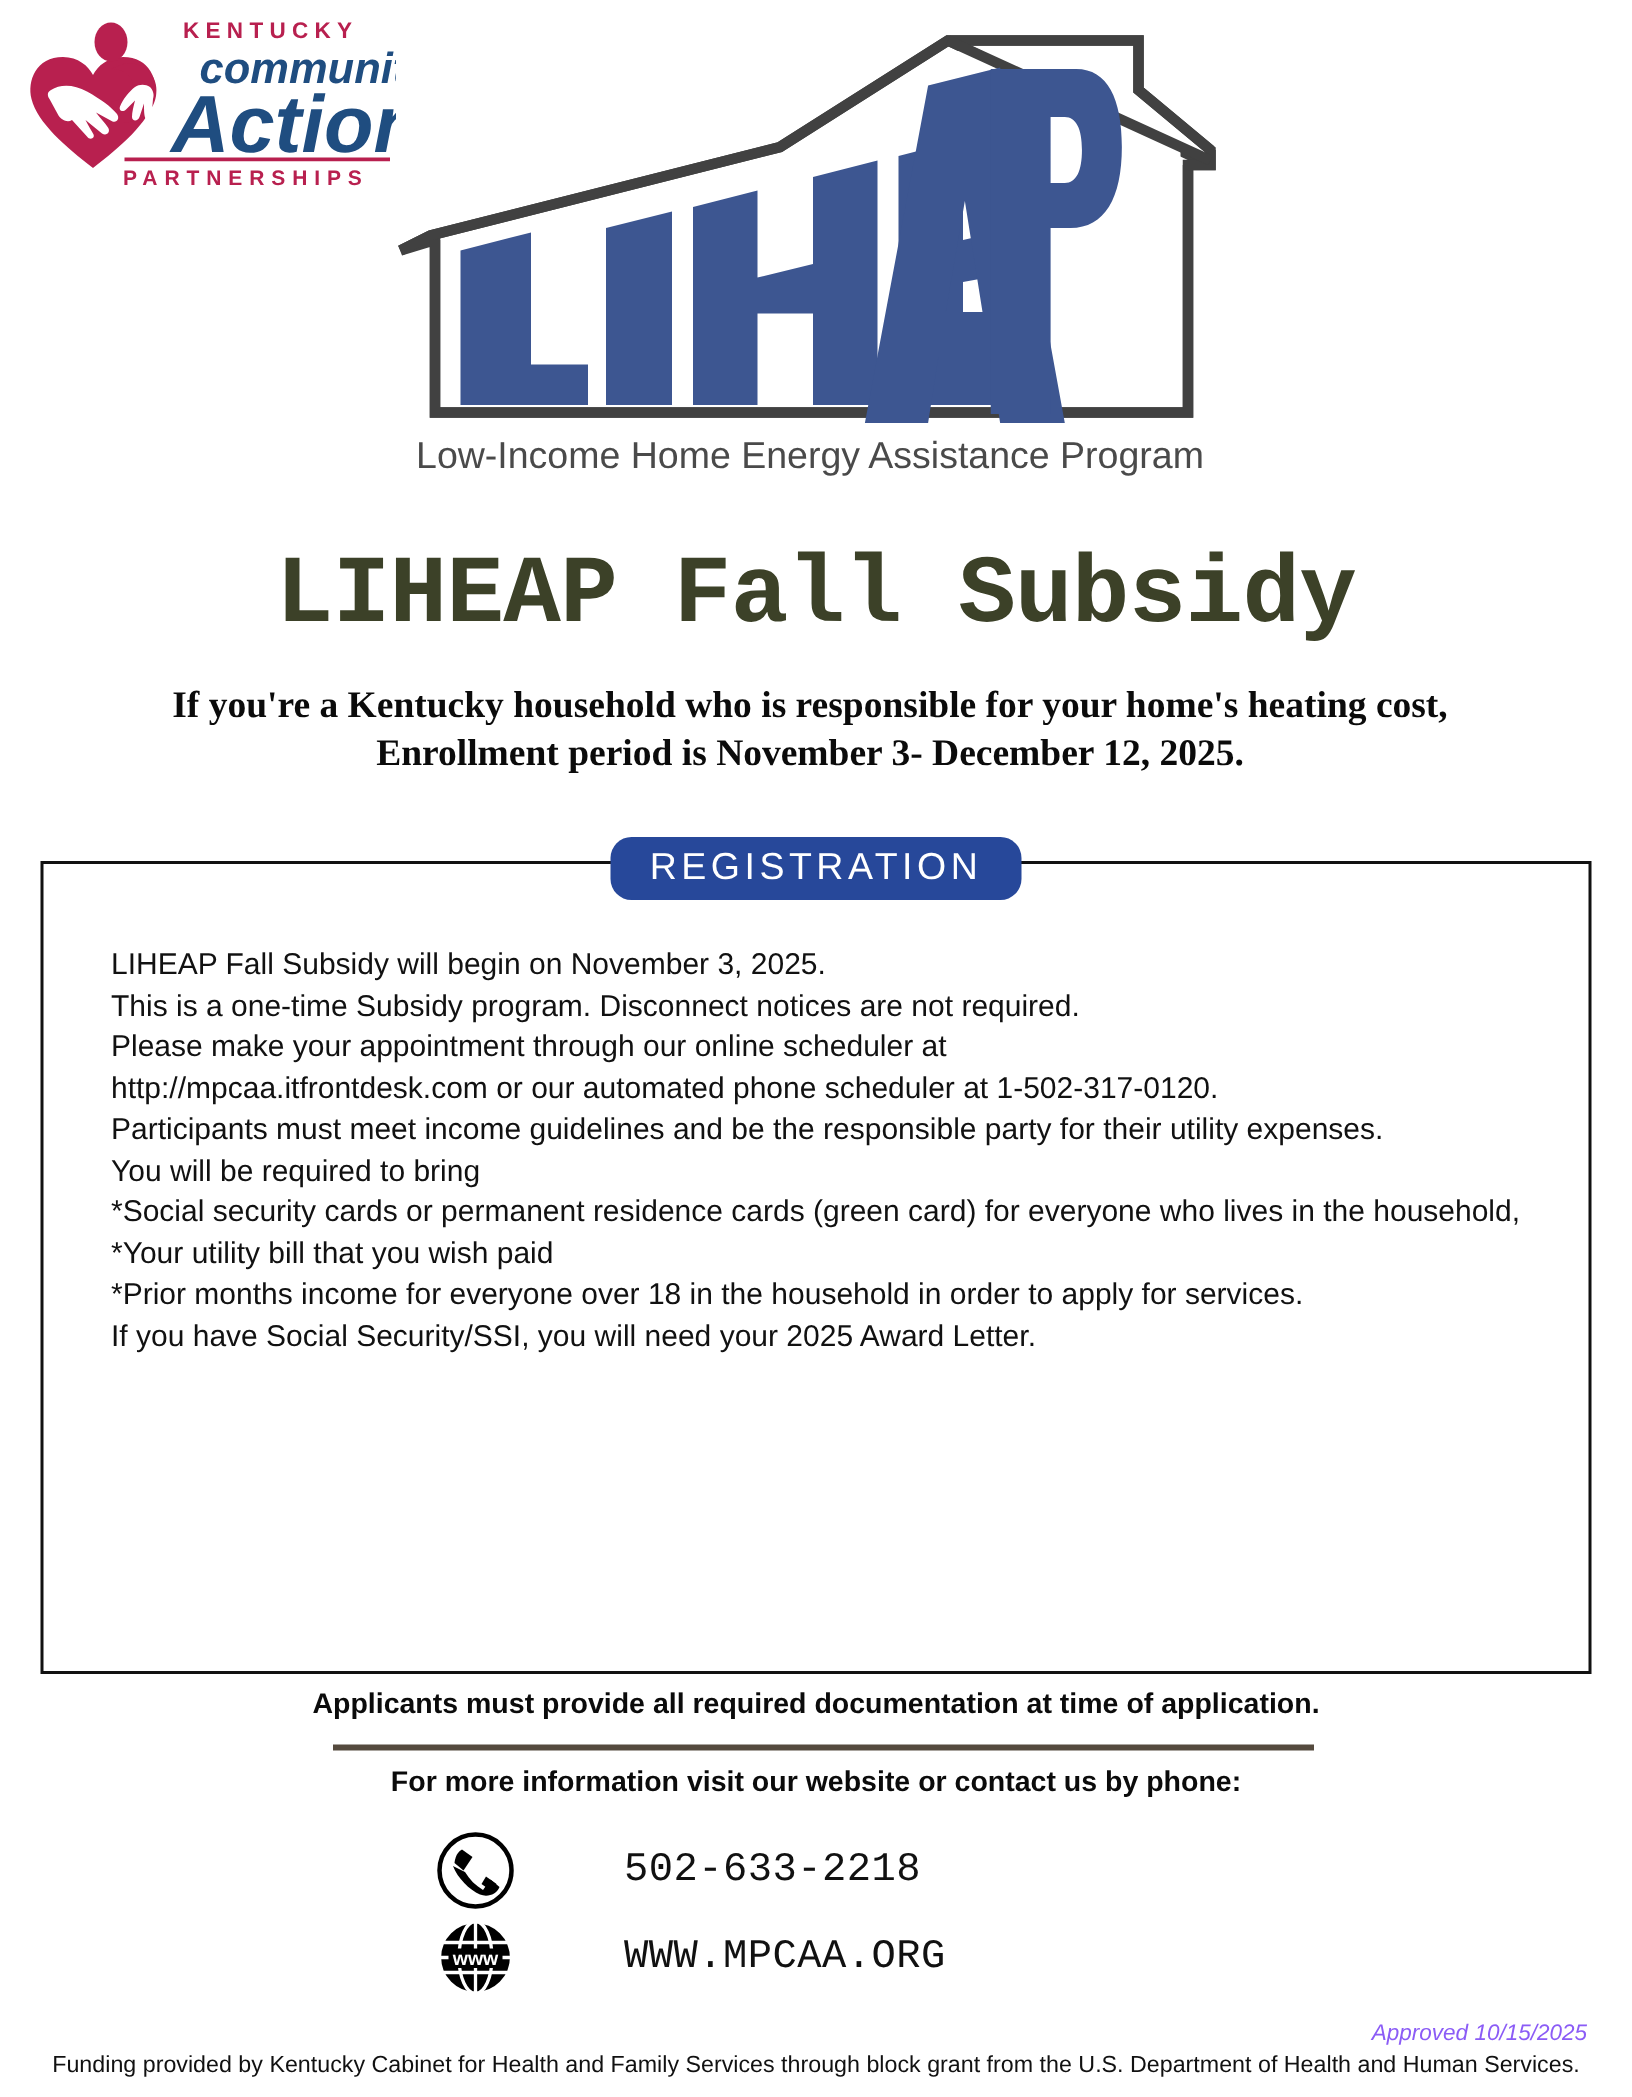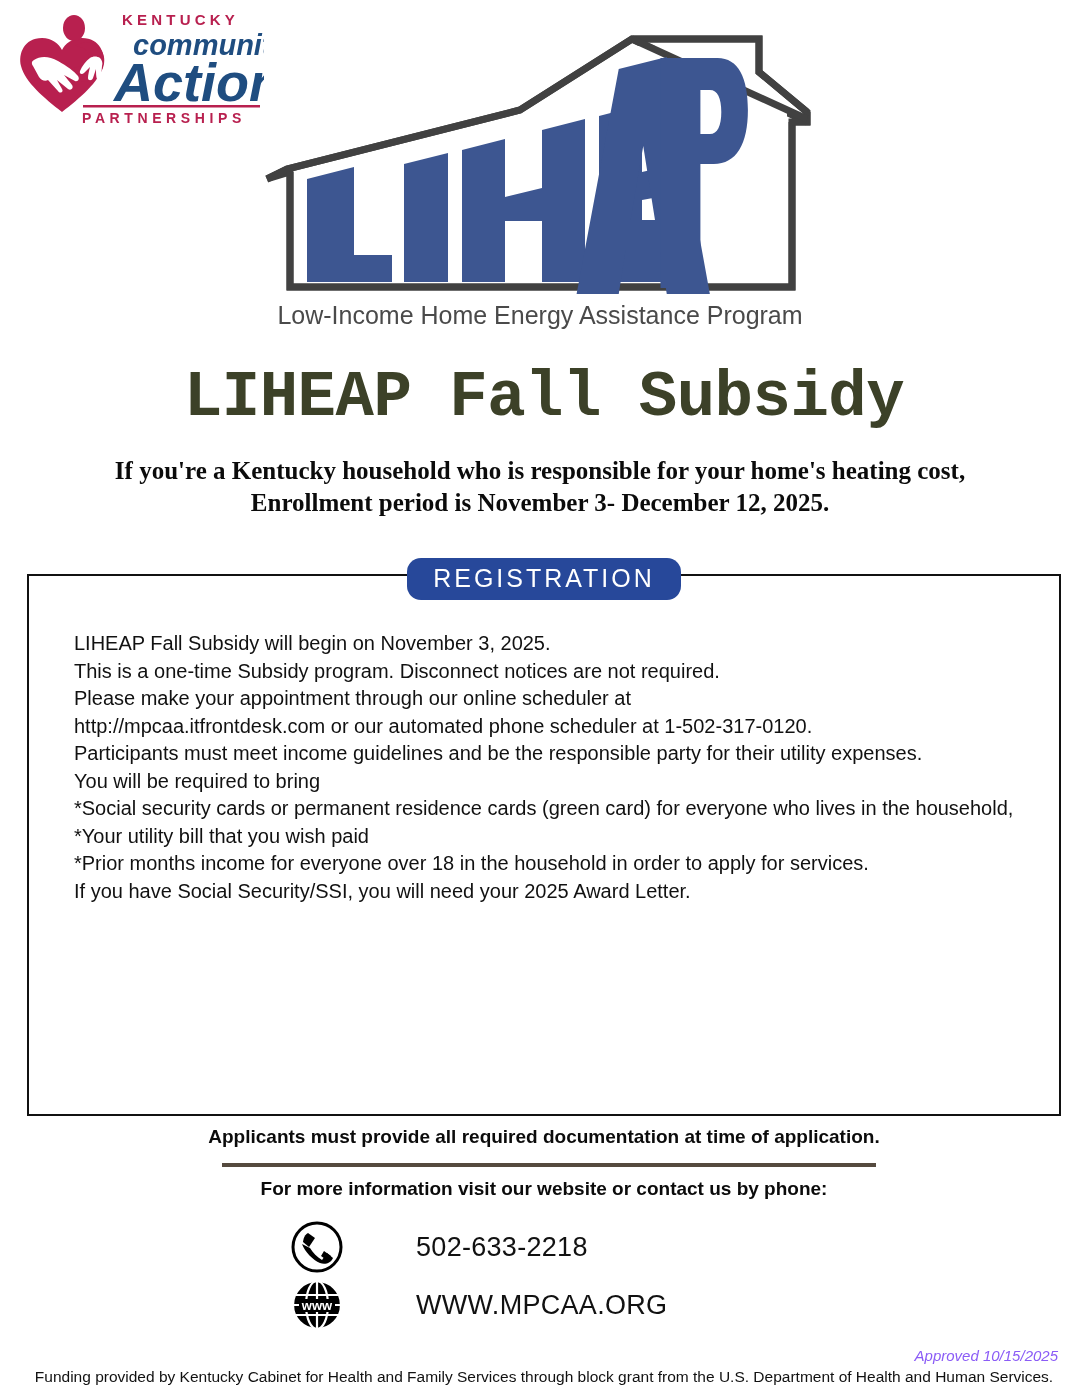--- a/index.html
+++ b/index.html
@@ -20,21 +20,21 @@
   .kcap-logo {
     position: absolute;
     left: 14px;
     top: 8px;
     width: 250px;
     height: 118px;
   }
   .liheap-logo {
     position: absolute;
     left: 262px;
-    top: 12px;
+    top: 0;
     width: 560px;
     height: 320px;
   }
 
   
   .title {
     position: absolute;
     left: 0;
     top: 358px;
     width: 1088px;
@@ -154,21 +154,21 @@
   .contact-icon {
     width: 54px;
     height: 54px;
     flex: 0 0 54px;
     display: flex;
     align-items: center;
     justify-content: center;
   }
   .contact-text {
     margin-left: 72px;
-    font-family: Liberation Sans, sans-serif;
+    font-family: Liberation Mono, monospace;
     font-size: 27px;
     color: #111111;
     letter-spacing: 0.3px;
   }
 
   .approved {
     position: absolute;
     right: 30px;
     top: 1347px;
     font-family: "Liberation Sans", sans-serif;

